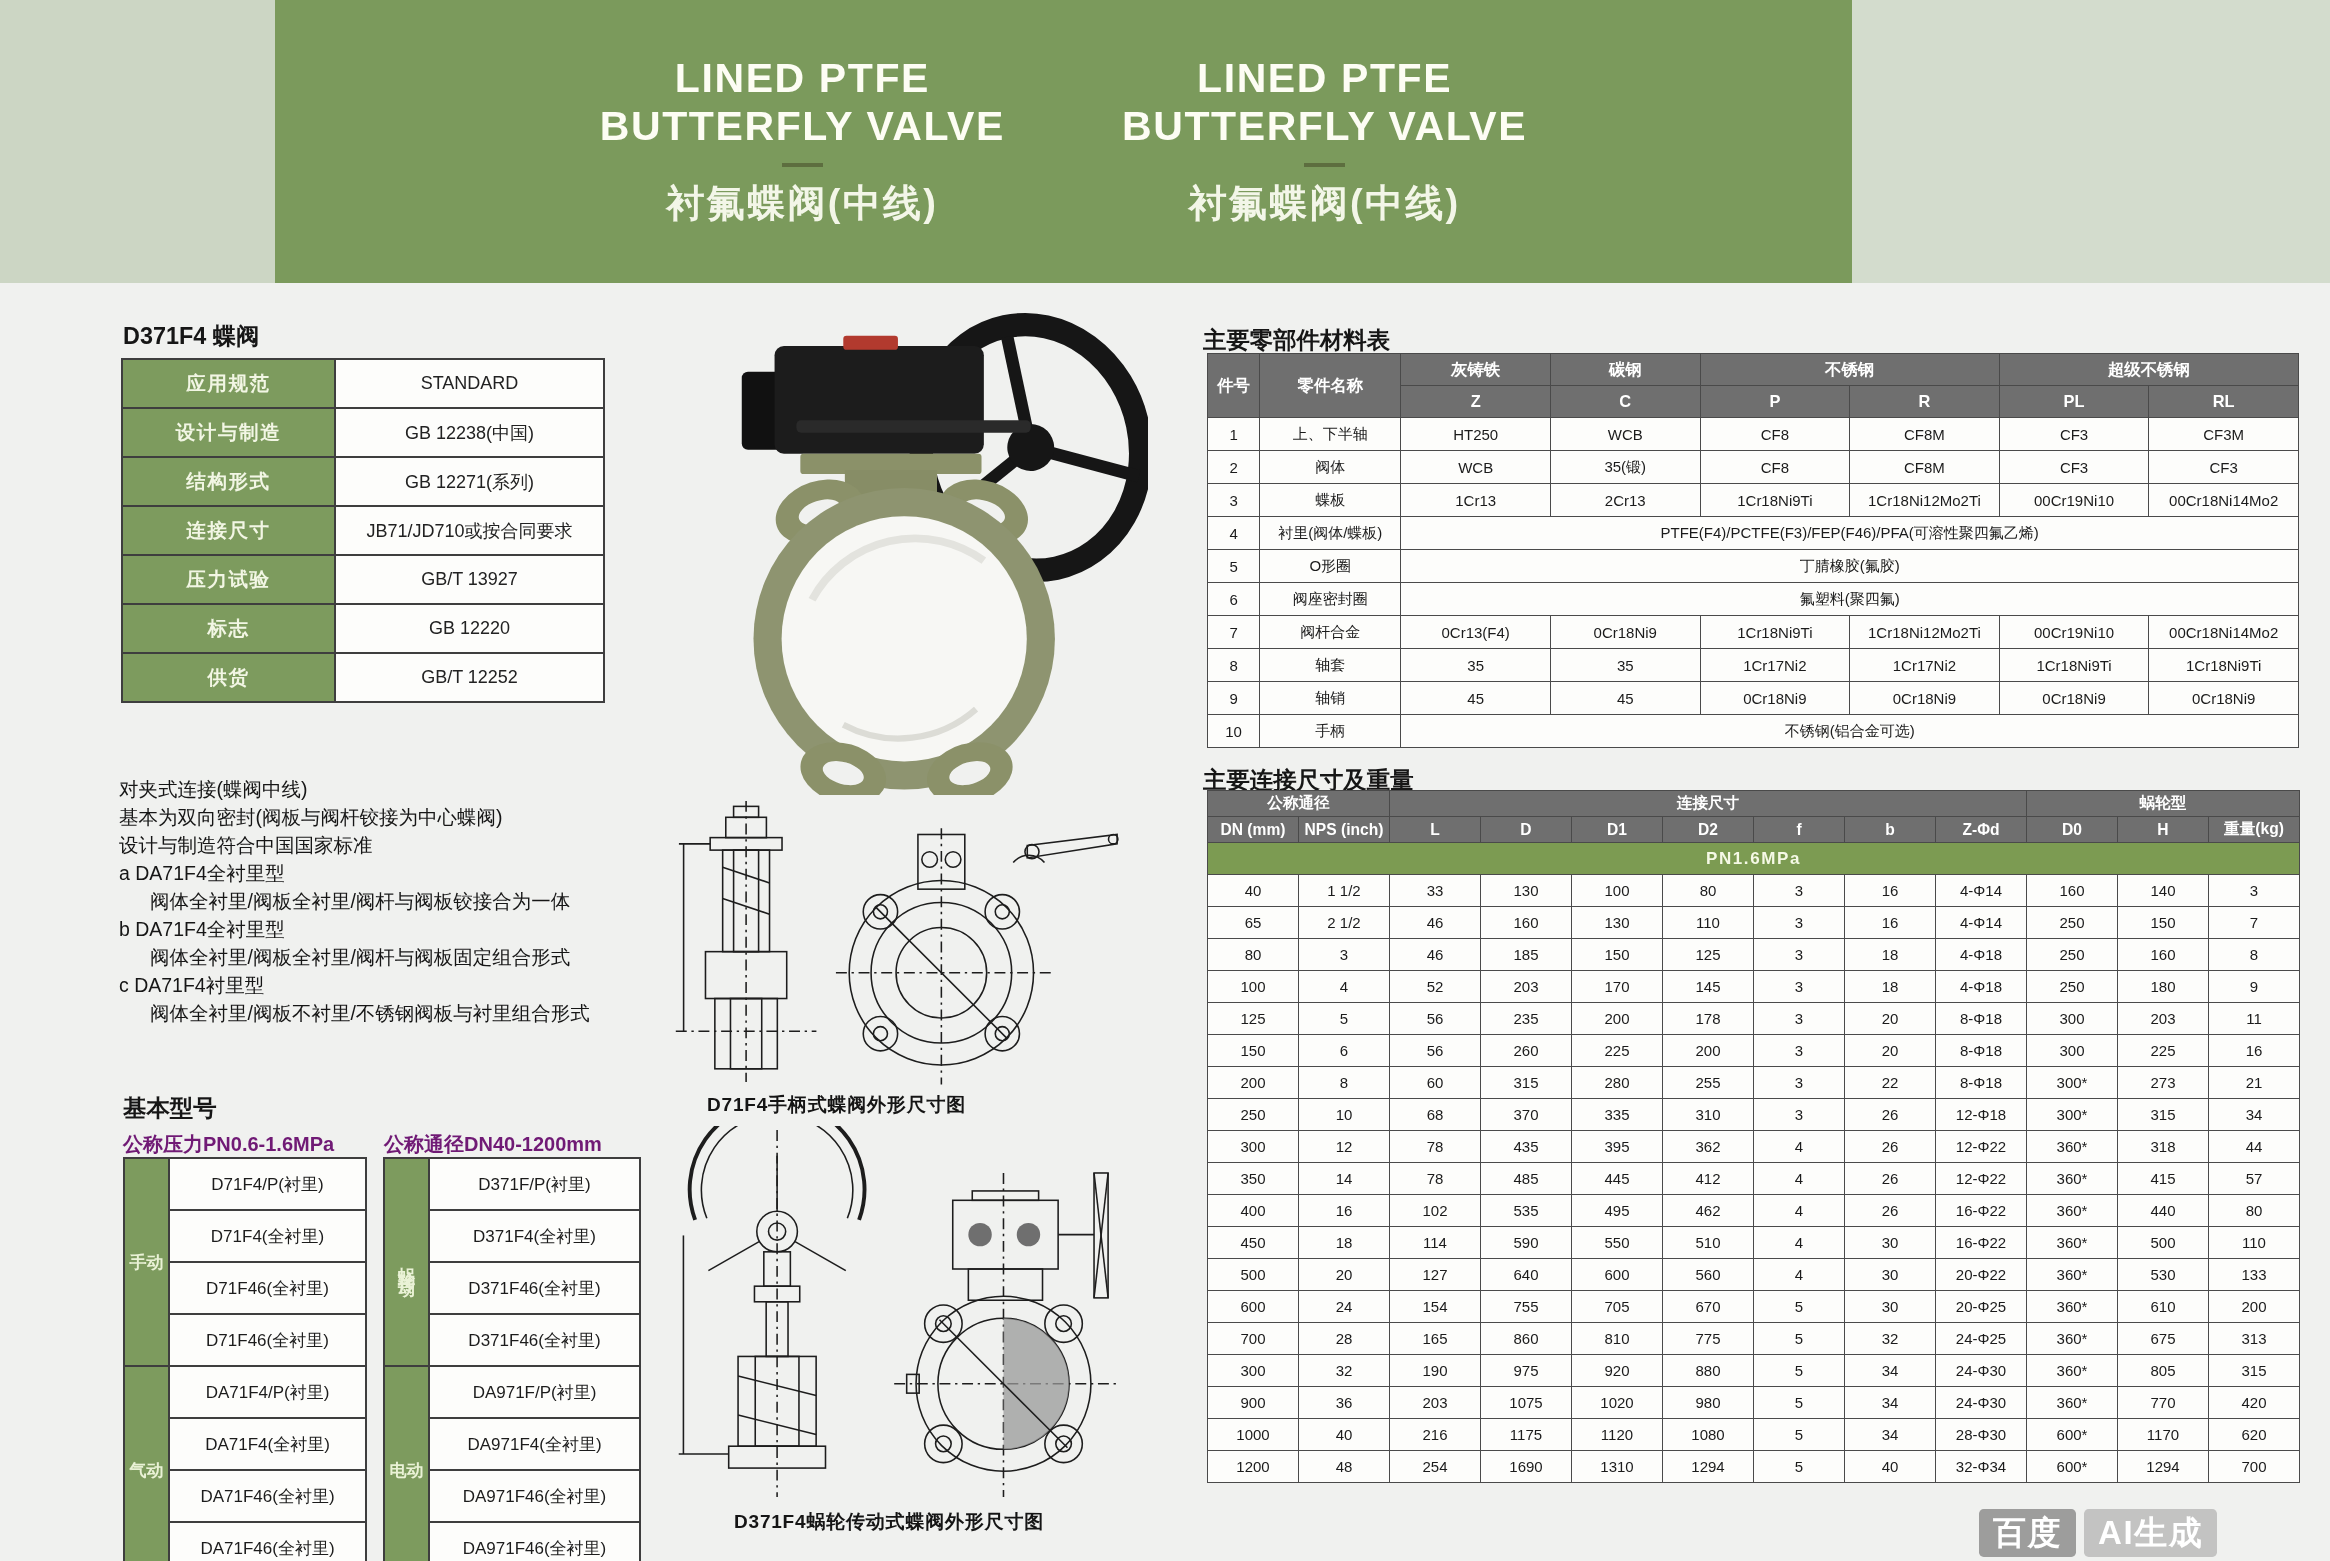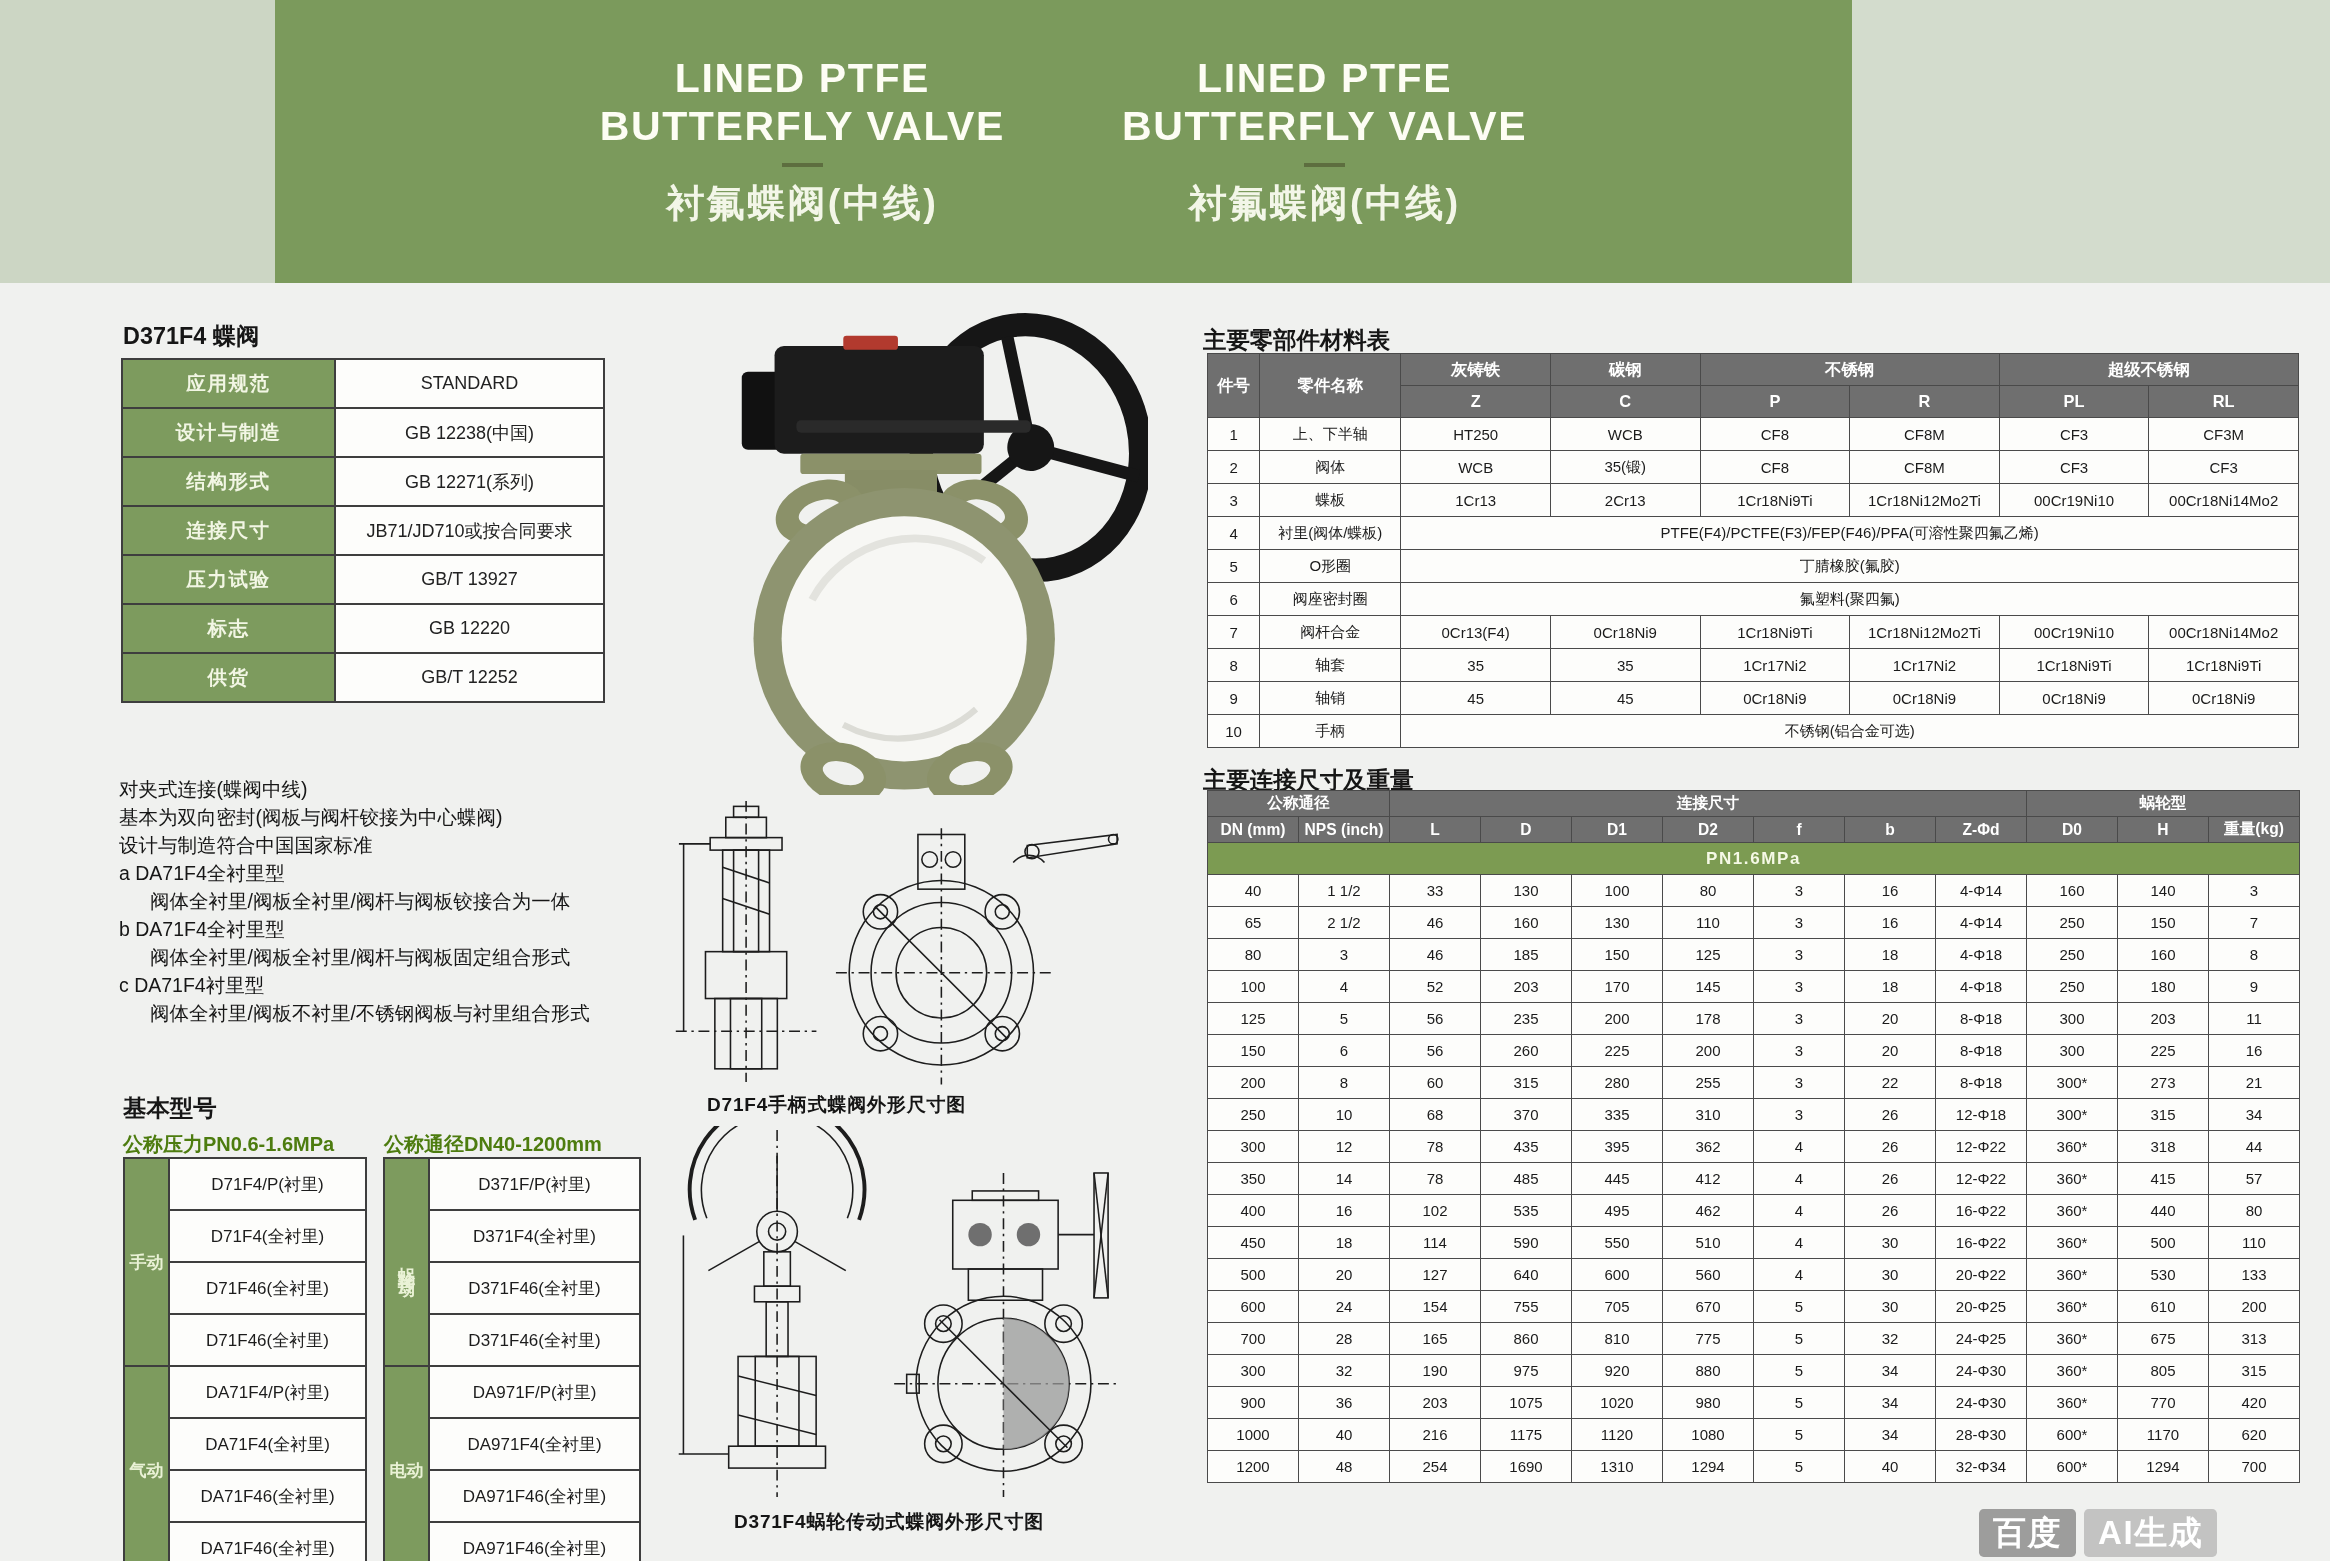--- a/index.html
+++ b/index.html
@@ -24,21 +24,21 @@
               border-collapse:collapse;table-layout:fixed;}
   .spec-table td{border:2.3px solid #3e3e3e;text-align:center;vertical-align:middle;}
   .spec-label{background:#7d9b5e;color:#f2f6e4;font-size:19.5px;font-weight:700;width:209px;letter-spacing:1.6px;}
   .spec-value{background:#fdfdfb;color:#222;font-size:18px;}
 
   
   .features{position:absolute;left:119px;top:775px;width:547px;font-size:19.5px;line-height:28px;color:#161616;}
   .features .ind{padding-left:31px;}
 
   
-  .model-head{position:absolute;font-size:20px;font-weight:800;color:#4d7c0f;}
+  .model-head{position:absolute;font-size:20px;font-weight:800;color:#701a75;}
   .model-table{position:absolute;border-collapse:collapse;table-layout:fixed;}
   .model-table td{border:2.3px solid #3e3e3e;text-align:center;vertical-align:middle;height:48px;}
   .model-stub{background:#7d9b5e;color:#eaf2d6;font-size:17px;font-weight:700;width:41px;}
   .model-stub.v{writing-mode:vertical-rl;text-orientation:upright;letter-spacing:4.7px;}
   .model-item{background:#fdfdfb;font-size:17px;color:#1c1c1c;}
 
   
   .mat-table,.dim-table{position:absolute;border-collapse:collapse;table-layout:fixed;background:#fdfdfb;}
   .mat-table th,.mat-table td,.dim-table th,.dim-table td{
       border:1.6px solid #4a4a4a;text-align:center;vertical-align:middle;padding:0 3.1px;overflow:hidden;}

